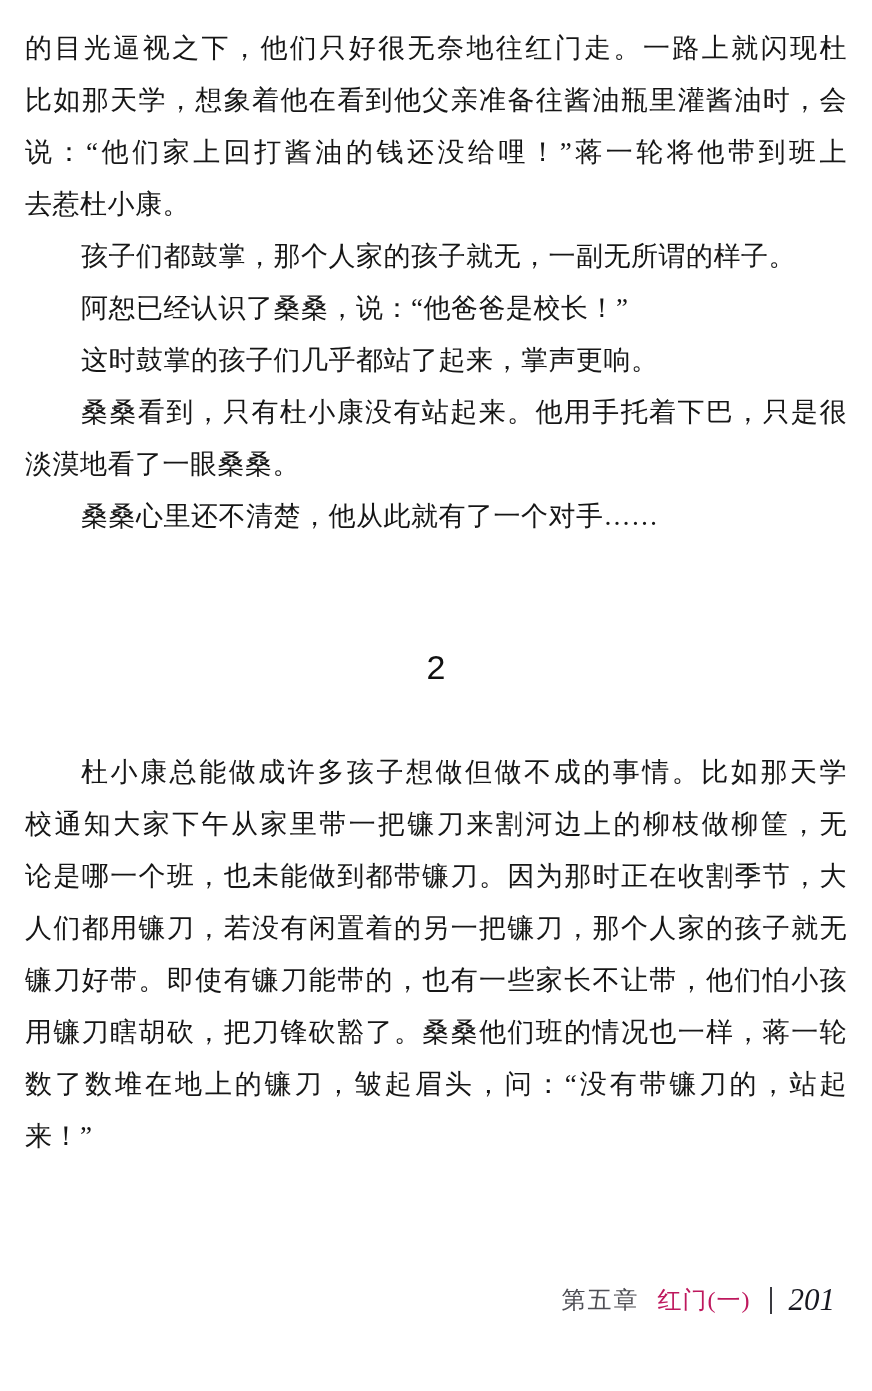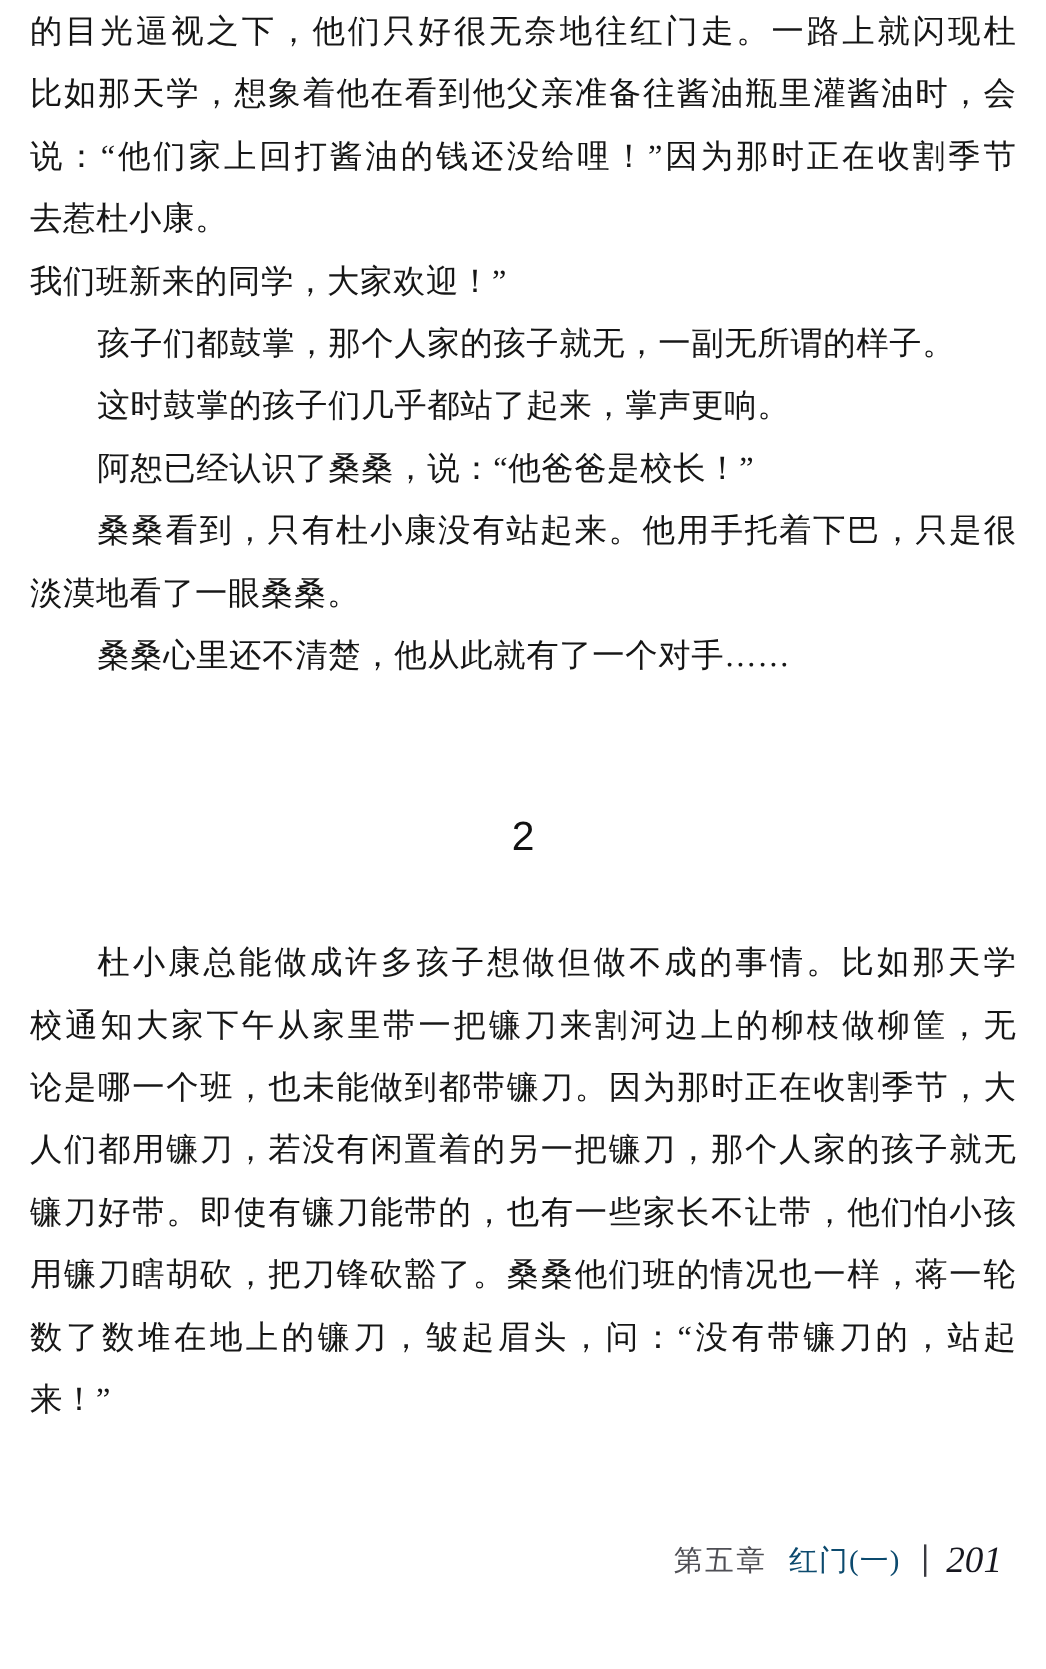--- a/index.html
+++ b/index.html
@@ -16,20 +16,21 @@
   .page {
     position: relative;
     width: 872px;
     height: 1391px;
     background: #ffffff;
   }
   .text-block {
     padding: 0 25px;
   }
   #section1 {
+    padding-top: 22px;
   }
   .para {
     margin: 0;
   }
   .line {
     font-size: 27px;
     line-height: 52px;
     height: 52px;
     color: #161616;
     text-align: justify;
@@ -64,21 +65,21 @@
   }
   .footer .chapter {
     font-size: 24px;
     letter-spacing: 2px;
     color: #4f4f55;
   }
   .footer .title {
     font-size: 24px;
     letter-spacing: 1px;
     margin-left: 18px;
-    color: #0c4a6e;
+    color: #be185d;
   }
   .footer .sep {
     display: inline-block;
     width: 2px;
     height: 27px;
     background: #3a3a40;
     margin: 0 17px 0 19px;
   }
   .footer .pagenum {
     font-family: "Liberation Serif", "DejaVu Serif", serif;
@@ -89,34 +90,33 @@
 </style>
 </head>
 <body>
 
 <div class="page">
 
   <div class="text-block" id="section1">
       <div class="para">
         <div class="line">的目光逼视之下，他们只好很无奈地往红门走。一路上就闪现杜</div>
         <div class="line">比如那天学，想象着他在看到他父亲准备往酱油瓶里灌酱油时，会</div>
-        <div class="line">说：“他们家上回打酱油的钱还没给哩！”因为那时正在收割季节</div>
+        <div class="line">说：“他们家上回打酱油的钱还没给哩！”蒋一轮将他带到班上</div>
         <div class="line lastline">去惹杜小康。</div>
       </div>
       <div class="para">
-        <div class="line lastline">我们班新来的同学，大家欢迎！”</div>
       </div>
       <div class="para">
         <div class="line indent lastline">孩子们都鼓掌，那个人家的孩子就无，一副无所谓的样子。</div>
       </div>
       <div class="para">
-        <div class="line indent lastline">这时鼓掌的孩子们几乎都站了起来，掌声更响。</div>
+        <div class="line indent lastline">阿恕已经认识了桑桑，说：“他爸爸是校长！”</div>
       </div>
       <div class="para">
-        <div class="line indent lastline">阿恕已经认识了桑桑，说：“他爸爸是校长！”</div>
+        <div class="line indent lastline">这时鼓掌的孩子们几乎都站了起来，掌声更响。</div>
       </div>
       <div class="para">
         <div class="line indent">桑桑看到，只有杜小康没有站起来。他用手托着下巴，只是很</div>
         <div class="line lastline">淡漠地看了一眼桑桑。</div>
       </div>
       <div class="para">
         <div class="line indent lastline">桑桑心里还不清楚，他从此就有了一个对手……</div>
       </div>
     </div>
 

